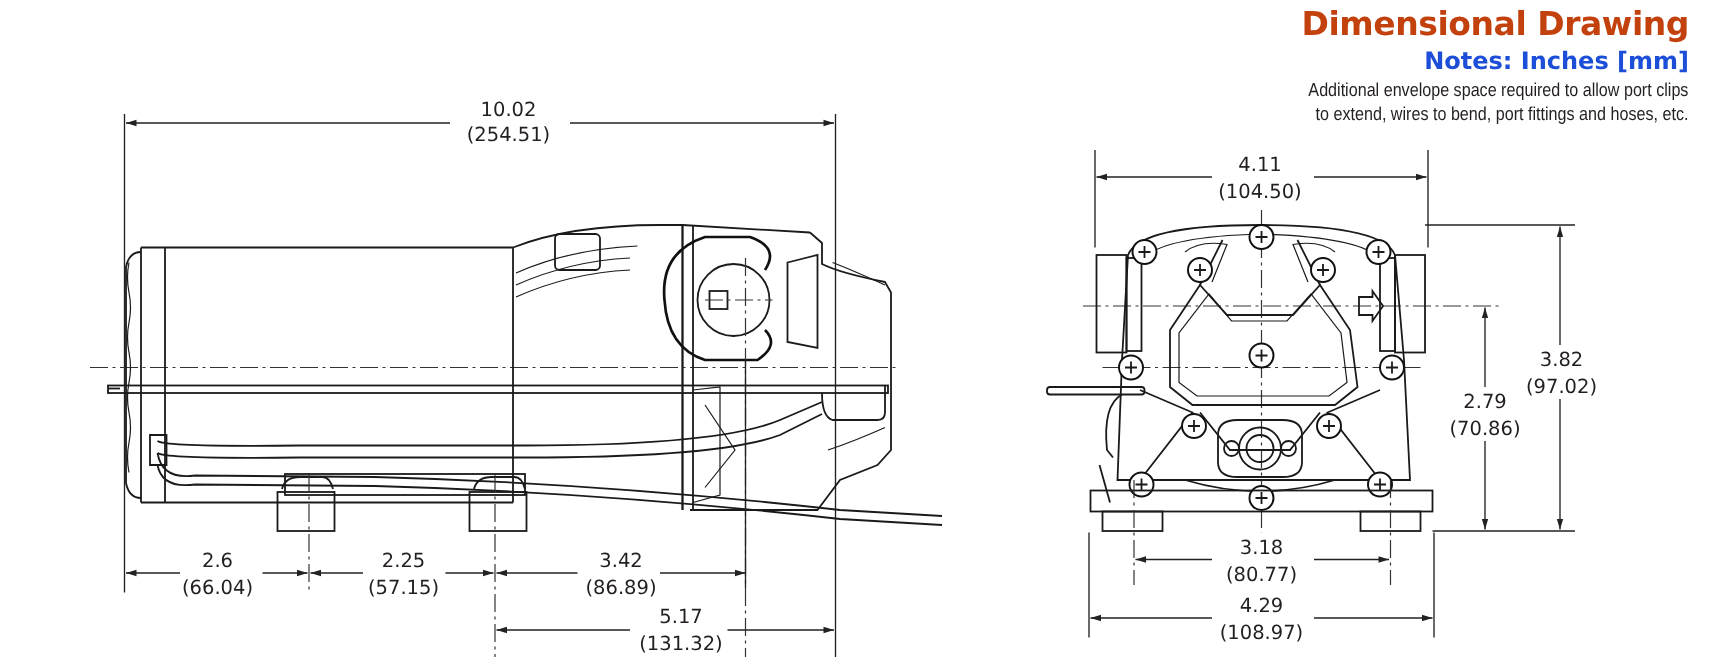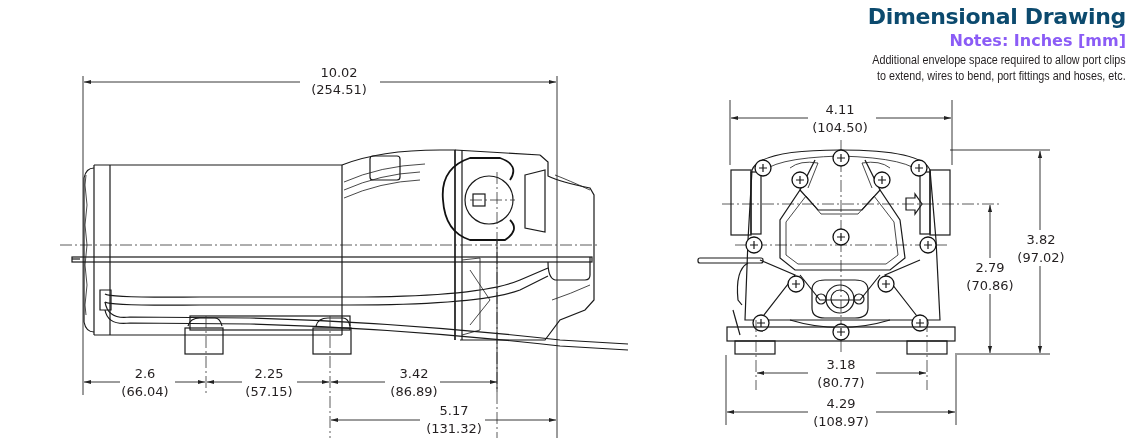--- a/index.html
+++ b/index.html
@@ -1,19 +1,19 @@
 <!DOCTYPE html>
 <html><head>
 <meta charset="utf-8">
 <style>
   html, body { margin: 0; padding: 0; background: #ffffff; }
   body { width: 1144px; height: 438px; position: relative; overflow: hidden; font-family: "Liberation Sans", sans-serif; }
   .title-block { position: absolute; right: 18px; top: 4px; text-align: right; }
-  .title { font-family: "DejaVu Sans", sans-serif; font-weight: bold; font-size: 22px; color: #0c4a6e; letter-spacing: -0.3px; line-height: 26px; }
-  .subtitle { font-family: "DejaVu Sans", sans-serif; font-weight: bold; font-size: 16px; color: #8b5cf6; line-height: 22px; margin-top: 0px; }
+  .title { font-family: "DejaVu Sans", sans-serif; font-weight: bold; font-size: 22px; color: #c2410c; letter-spacing: -0.3px; line-height: 26px; }
+  .subtitle { font-family: "DejaVu Sans", sans-serif; font-weight: bold; font-size: 16px; color: #1d4ed8; line-height: 22px; margin-top: 0px; }
   .note { font-family: "Liberation Sans", sans-serif; font-size: 12.5px; color: #231f20; line-height: 16px; transform: scaleX(0.86); transform-origin: right; white-space: nowrap; }
   svg { position: absolute; left: 0; top: 0; }
   .dimtxt { font-family: "DejaVu Sans", sans-serif; font-size: 13px; fill: #231f20; text-anchor: middle; }
   .ln { stroke: #1a1a1a; fill: none; stroke-width: 1.2; }
   .thin { stroke: #1a1a1a; fill: none; stroke-width: 0.8; }
   .thick { stroke: #111; fill: none; stroke-width: 1.8; }
   .cl { stroke: #333; fill: none; stroke-width: 0.8; stroke-dasharray: 12 3 2 3; }
   .dim { stroke: #222; fill: none; stroke-width: 0.9; }
   .fillw { fill: #fff; stroke: #111; stroke-width: 1.3; }
 </style>

